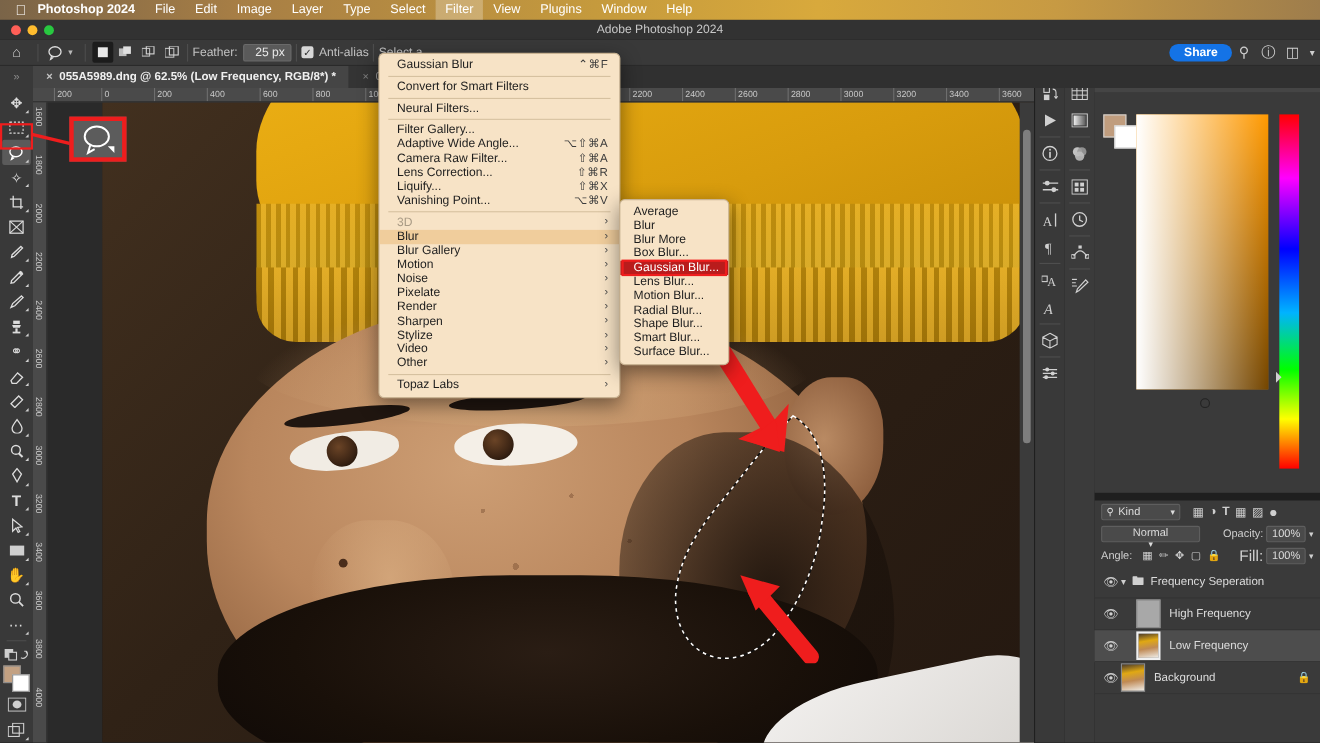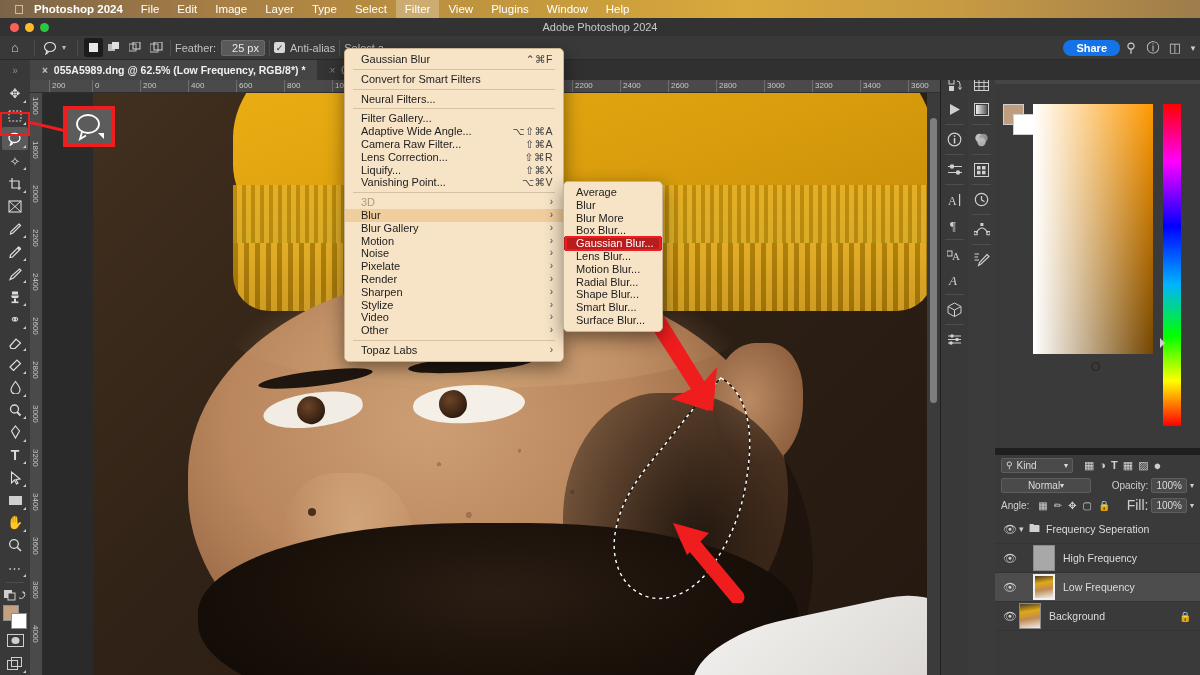--- a/index.html
+++ b/index.html
@@ -192,21 +192,21 @@
   .cs-marker { position:absolute; left:165px; top:254px; width:0; height:0;
              border-top:5px solid transparent; border-bottom:5px solid transparent; border-left:5px solid #cfcfcf; }
 
   
   .p-layers { left:995px; top:455px; width:205px; height:220px; }
   .lrow { display:flex; align-items:center; height:20px; padding:0 6px; gap:5px; }
   .mini { background:#4a4a4a; border:1px solid #5e5e5e; border-radius:2px; color:#dcdcdc;
           font-size:10px; display:flex; align-items:center; padding:0 4px; height:15px; }
   .ficons { display:flex; gap:5px; margin-left:6px; align-items:center; }
   .ficons span { color:#cfcfcf; font-size:11px; }
-  .blendsel { width:90px; justify-content:center; }
+  .blendsel { width:90px; justify-content:space-between;flex-direction:column; }
   .opa { margin-left:auto; display:flex; align-items:center; gap:3px; }
   .locks { display:flex; gap:6px; align-items:center; margin-left:4px; color:#cfcfcf; font-size:10px; }
   .layer { display:flex; align-items:center; height:29px; padding-left:6px; border-bottom:1px solid #343434; }
   .layer.sel { background:#4d4d4d; }
   .eye { width:18px; text-align:center; color:#cfcfcf; font-size:11px; }
   .thumb-l { width:22px; height:26px; border:1px solid #8a8a8a; margin-right:8px; }
   .th-gray { background:#a8a8a8; }
   .th-img { background:linear-gradient(170deg,#4a3a2a 0%,#e0a813 32%,#c08a55 60%,#f0eee9 100%); }
   .lname { font-size:10.5px; color:#dcdcdc; }
   .grp-caret { width:10px; color:#cfcfcf; font-size:9px; }

